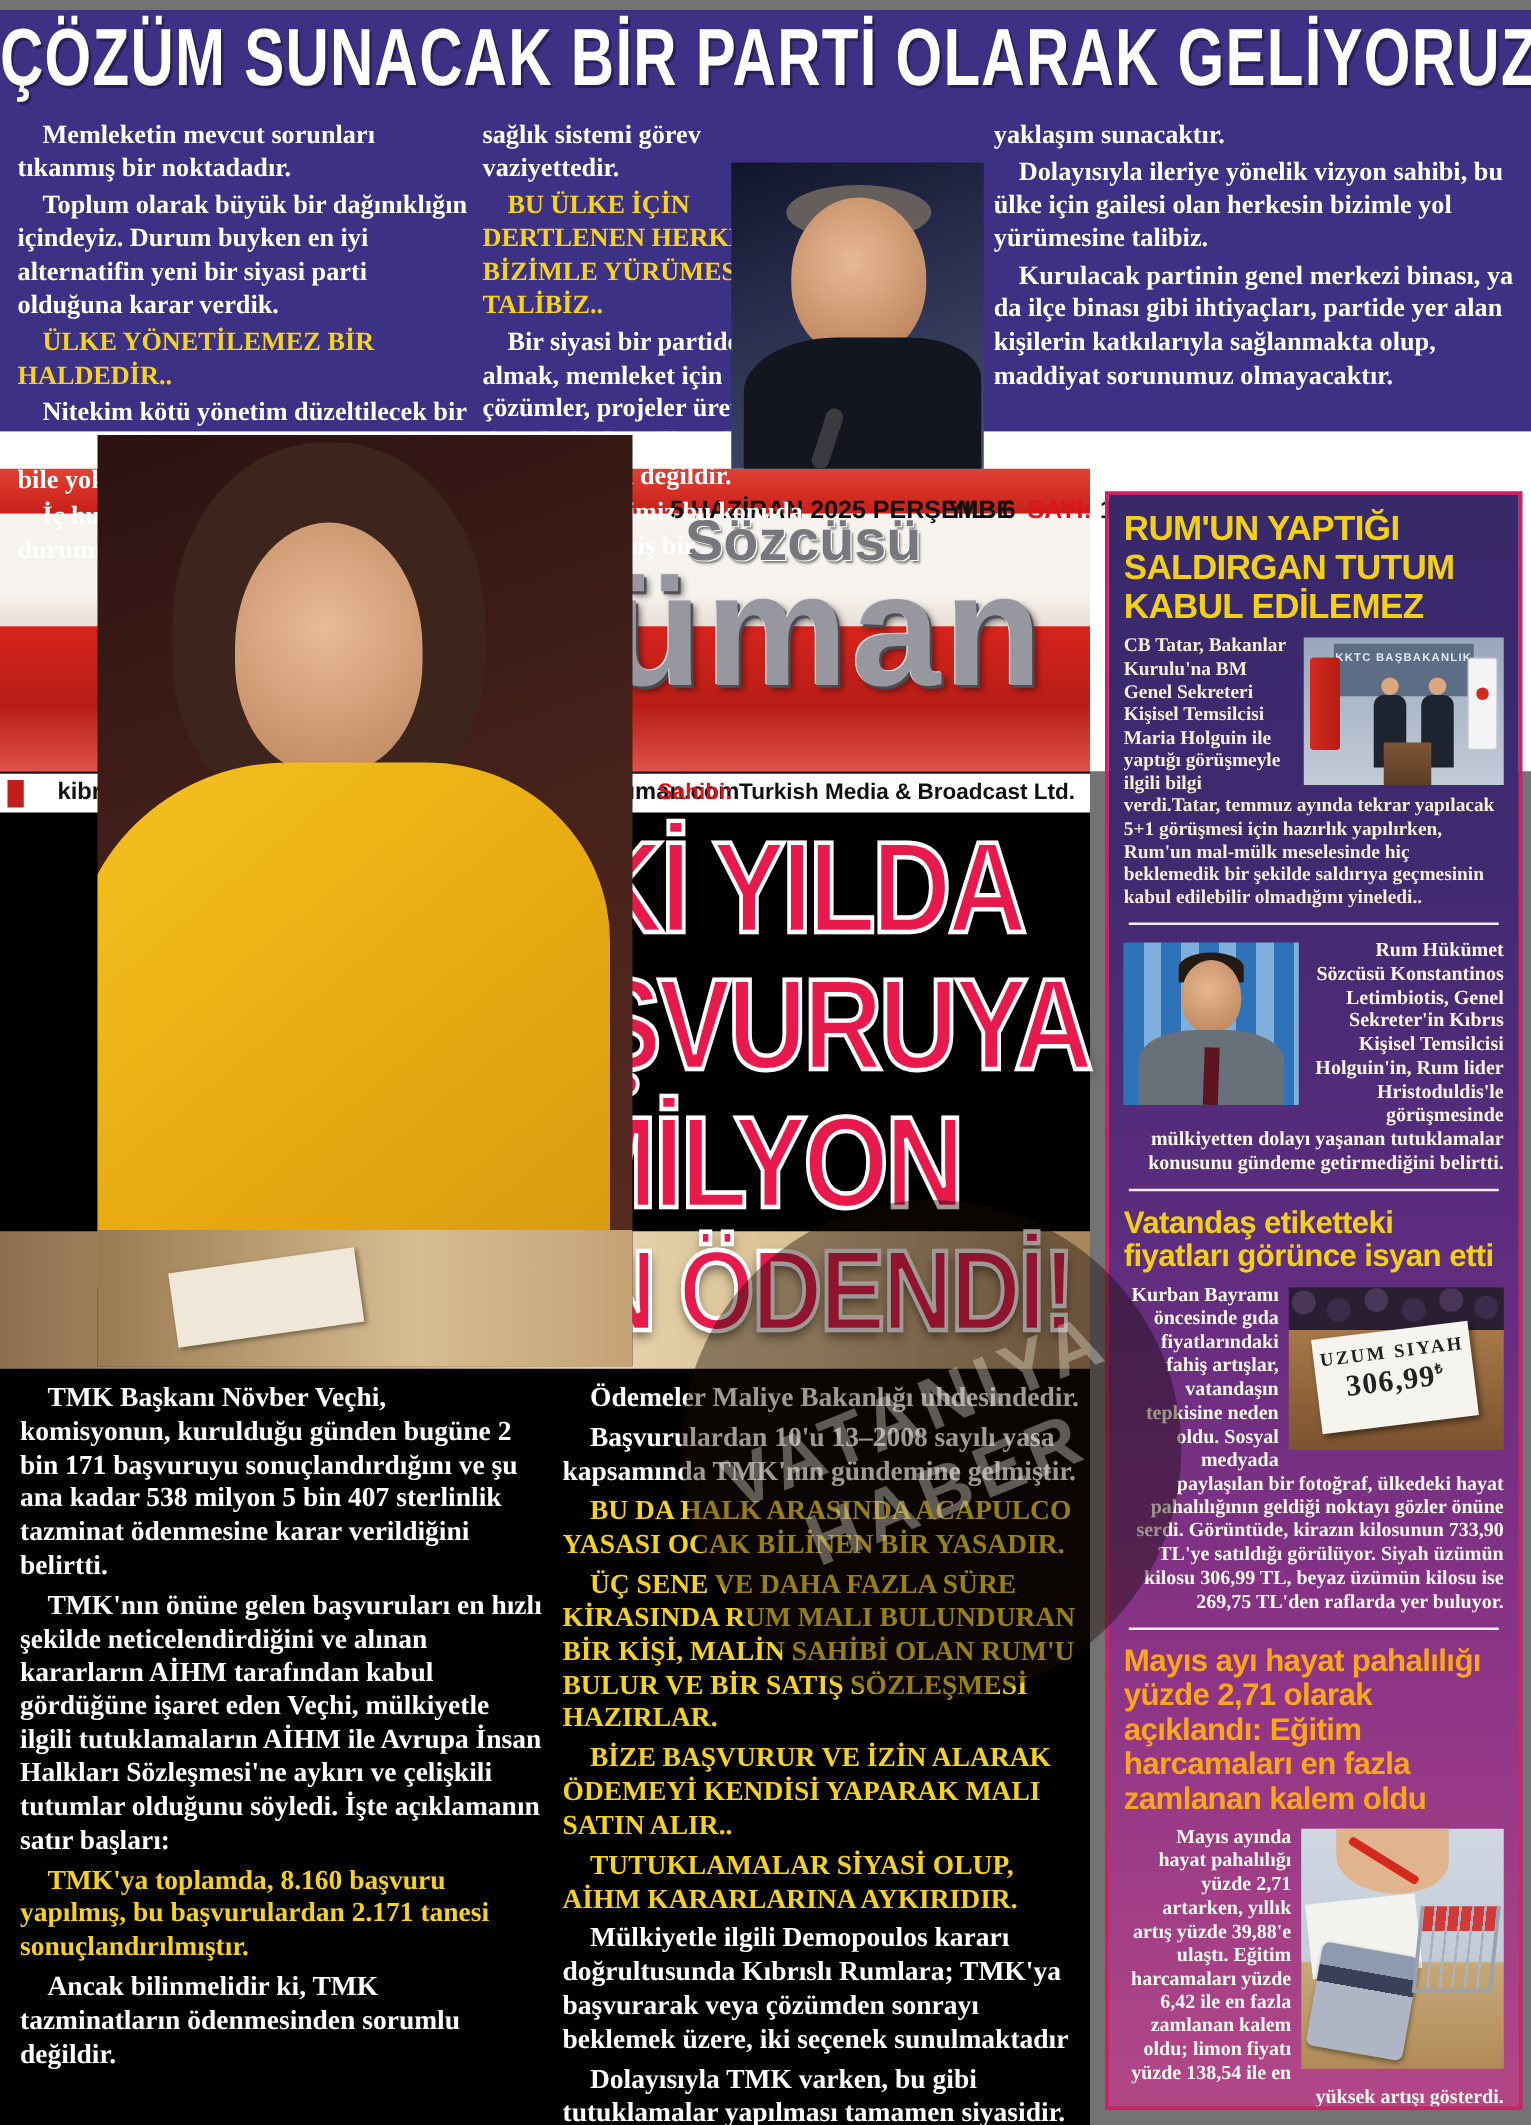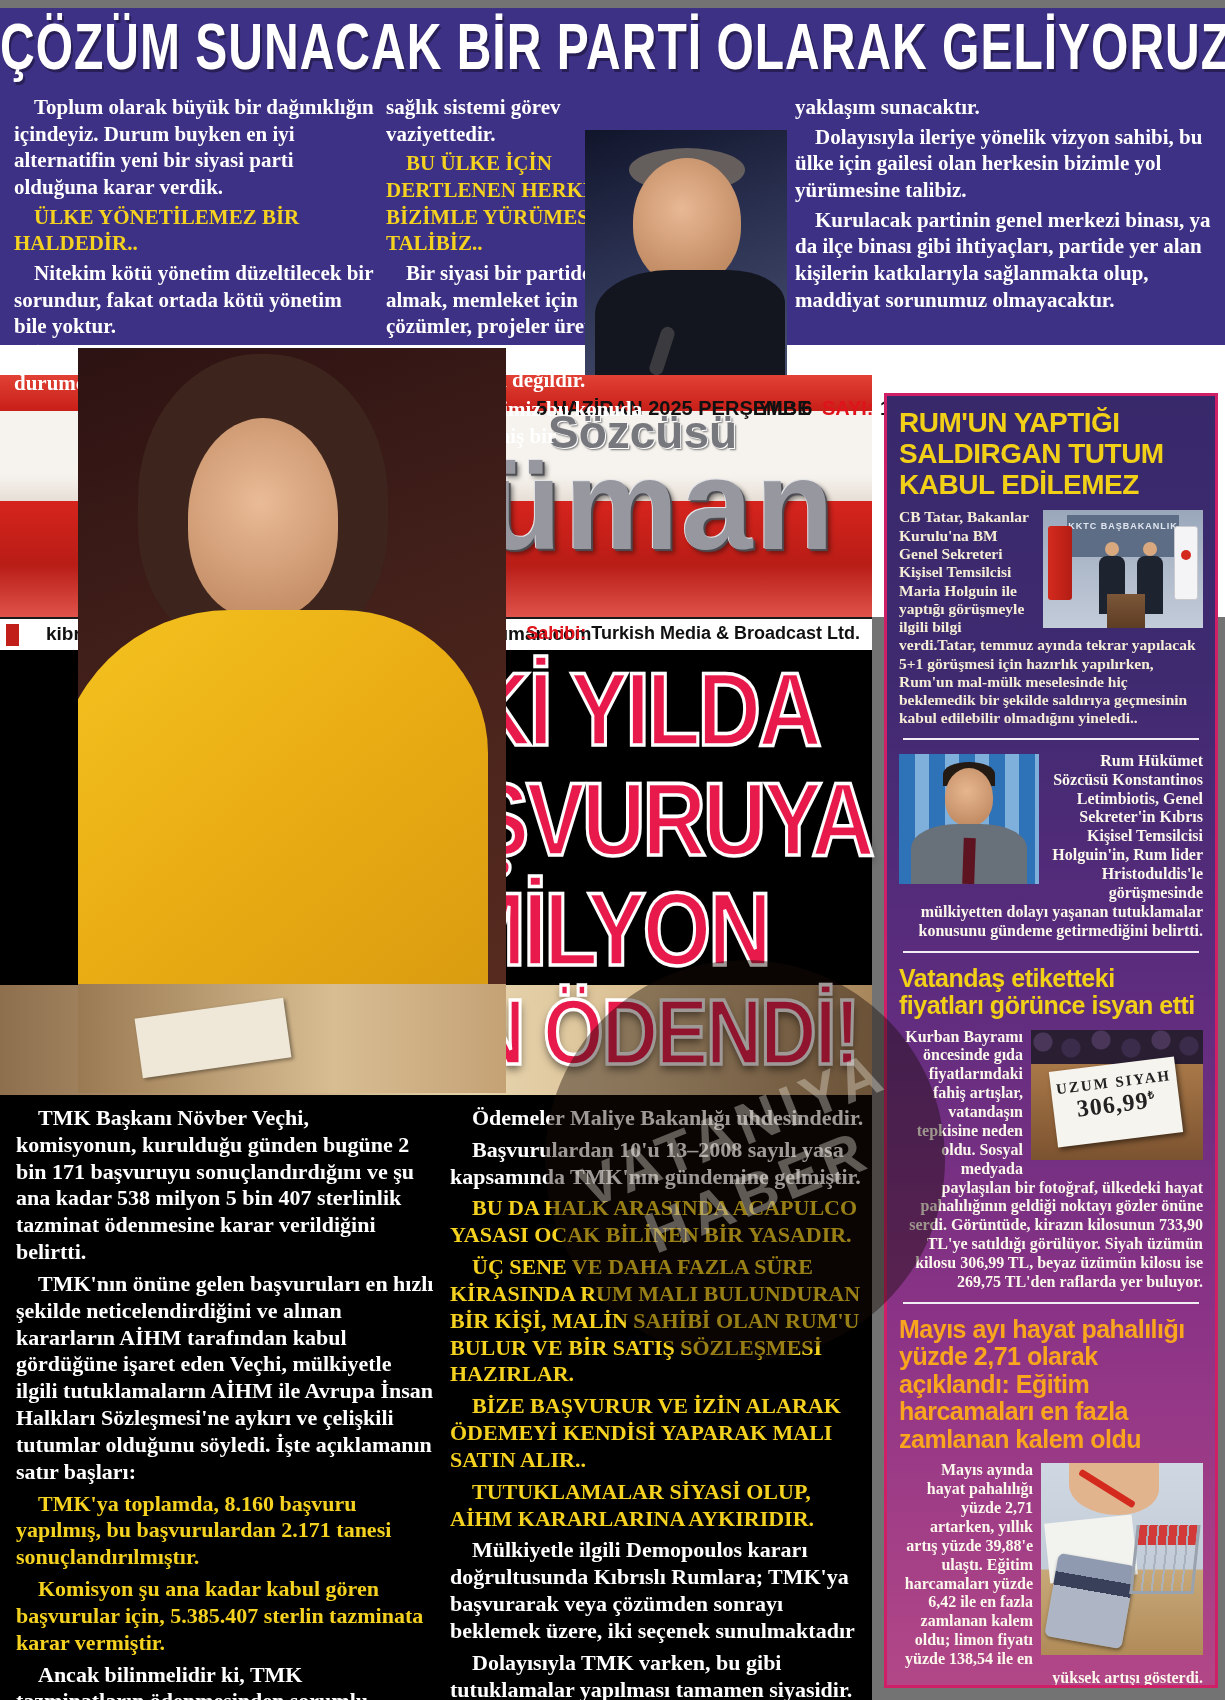--- a/index.html
+++ b/index.html
@@ -166,20 +166,21 @@
                    linear-gradient(180deg,#d23a3a 0 30%,transparent 30%);}
 </style>
 </head>
 <body>
 
 <div class="page">
 
   <div class="top-band">
     <div class="top-headline">ÇÖZÜM SUNACAK BİR PARTİ OLARAK GELİYORUZ</div>
     <div class="ts-col ts-c1">
+      <p>Memleketin mevcut sorunları  tıkanmış bir noktadadır.</p>
       <p>Toplum olarak büyük bir dağınıklığın içindeyiz. Durum buyken en iyi alternatifin yeni bir siyasi parti olduğuna karar verdik.</p>
       <p class="yp">ÜLKE YÖNETİLEMEZ BİR HALDEDİR..</p>
       <p>Nitekim kötü yönetim düzeltilecek bir sorundur, fakat ortada kötü yönetim bile yoktur.</p>
       <p>İç huzurumuz kaybolmuş durumdadır. Eğitim ve</p>
     </div>
     <div class="ts-col ts-c2">
       <p class="ni">sağlık sistemi görev vaziyettedir.</p>
       <p class="yp">BU ÜLKE İÇİN DERTLENEN HERKESİN BİZİMLE YÜRÜMESİNE TALİBİZ..</p>
       <p>Bir siyasi bir partide görev almak, memleket için çözümler, projeler üretmek demek illa ki milletvekili adayı olmak demek değildir.</p>
       <p>Bizim partimiz bu konuda hiç görülmemiş bir</p>
@@ -219,21 +220,20 @@
   <div class="black-main">
     <div class="desk-band"></div>
     <div class="hl hl1">SON İKİ YILDA</div>
     <div class="hl hl2">230 BAŞVURUYA</div>
     <div class="hl hl3">106 MİLYON</div>
     <div class="hl hl4">STERLİN ÖDENDİ!</div>
     <div class="body-col bc-left">
       <p>TMK Başkanı Növber Veçhi, komisyonun, kurulduğu günden bugüne 2 bin 171 başvuruyu sonuçlandırdığını ve şu ana kadar 538 milyon 5 bin 407 sterlinlik tazminat ödenmesine karar verildiğini belirtti.</p>
       <p>TMK'nın önüne gelen başvuruları en hızlı şekilde neticelendirdiğini ve alınan kararların AİHM tarafından kabul gördüğüne işaret eden Veçhi, mülkiyetle ilgili tutuklamaların AİHM ile Avrupa İnsan Halkları Sözleşmesi'ne aykırı ve çelişkili tutumlar olduğunu söyledi. İşte açıklamanın satır başları:</p>
       <p class="yp">TMK'ya toplamda, 8.160 başvuru yapılmış, bu başvurulardan 2.171 tanesi sonuçlandırılmıştır.</p>
-      <p class="yp">Komisyon şu ana kadar kabul gören başvurular için, 5.385.407 sterlin tazminata karar vermiştir.</p>
       <p>Ancak bilinmelidir ki, TMK tazminatların ödenmesinden sorumlu değildir.</p>
     </div>
     <div class="body-col bc-mid">
       <p>Ödemeler Maliye Bakanlığı uhdesindedir.</p>
       <p>Başvurulardan 10'u 13–2008 sayılı yasa kapsamında TMK'nın gündemine gelmiştir.</p>
       <p class="yp">BU DA HALK ARASINDA ACAPULCO YASASI OCAK BİLİNEN BİR YASADIR.</p>
       <p class="yp">ÜÇ SENE VE DAHA FAZLA SÜRE KİRASINDA RUM MALI BULUNDURAN BİR KİŞİ, MALİN SAHİBİ OLAN RUM'U BULUR VE BİR SATIŞ SÖZLEŞMESİ HAZIRLAR.</p>
       <p class="yp">BİZE BAŞVURUR VE İZİN ALARAK ÖDEMEYİ KENDİSİ YAPARAK MALI SATIN ALIR..</p>
       <p class="yp">TUTUKLAMALAR SİYASİ OLUP, AİHM KARARLARINA AYKIRIDIR.</p>
       <p>Mülkiyetle ilgili Demopoulos kararı doğrultusunda Kıbrıslı Rumlara; TMK'ya başvurarak veya çözümden sonrayı beklemek üzere, iki seçenek sunulmaktadır</p>

